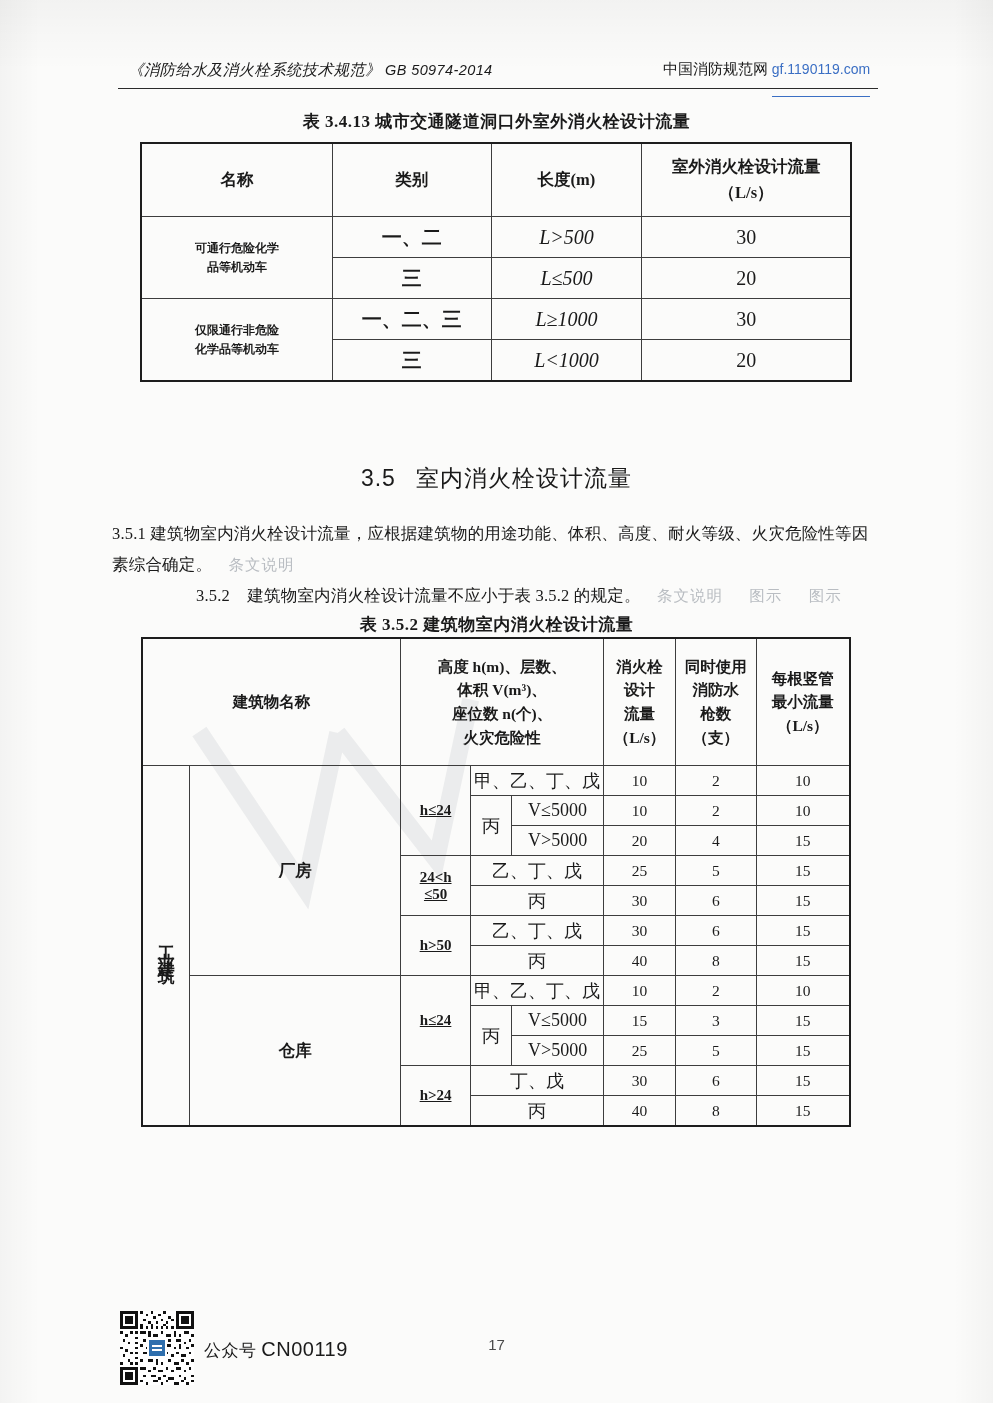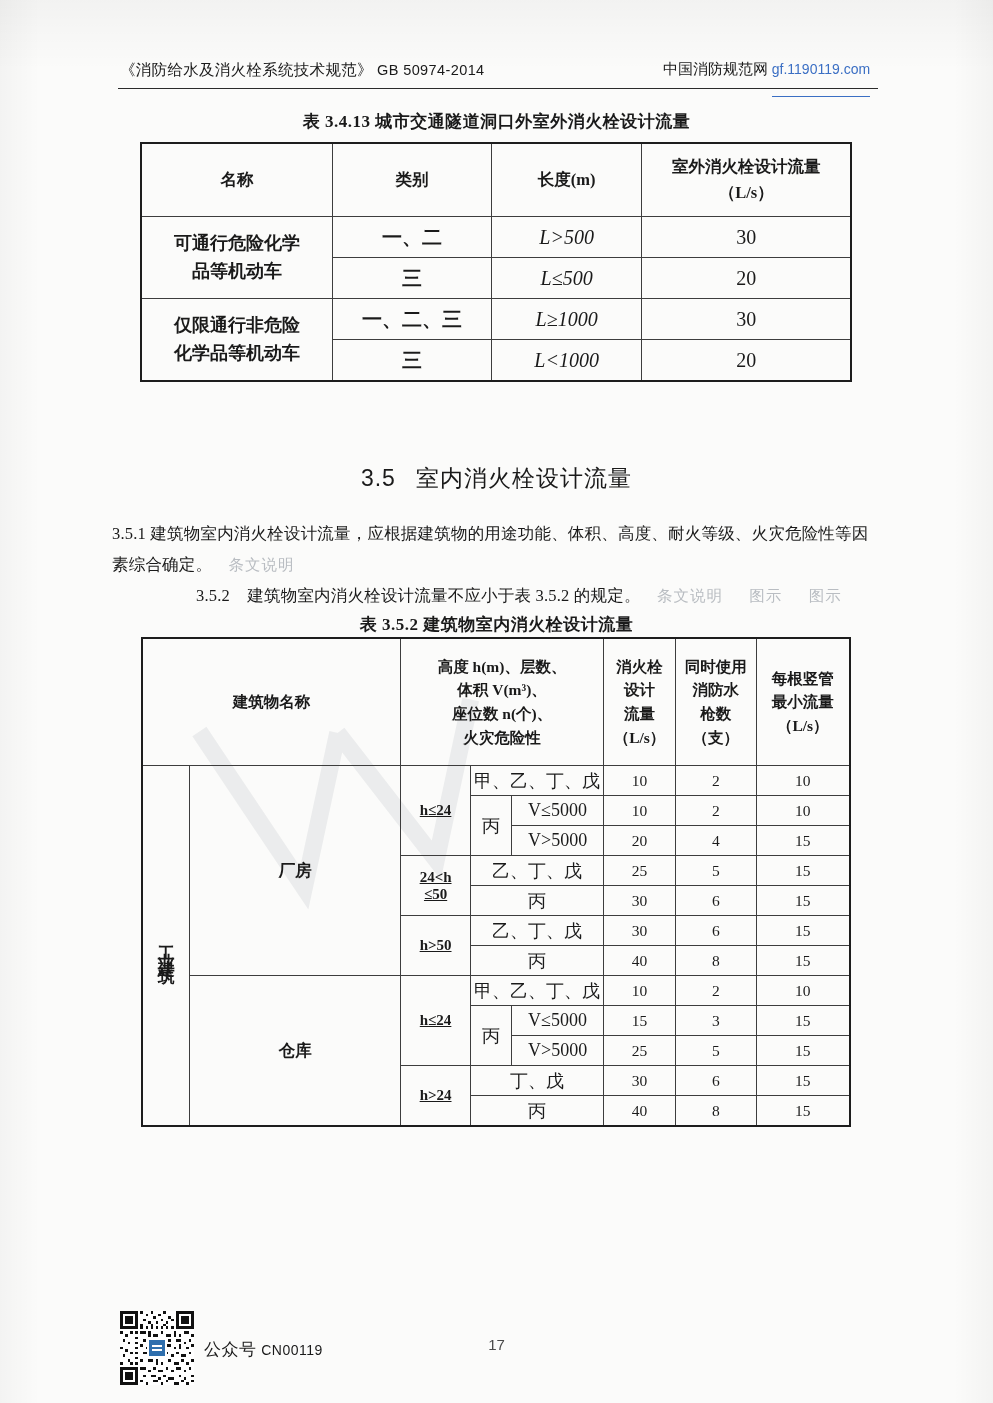--- a/index.html
+++ b/index.html
@@ -30,24 +30,25 @@
     width:460px; height:250px;
     opacity:0.55;
     pointer-events:none;
   }
 
   
   .run-head {
     position:absolute; left:0; top:60px; width:993px; height:34px;
   }
   .run-head .left {
-    position:absolute; left:120px; top:0;
+    position:absolute; left:128px; top:0;
     font-size:15.5px; letter-spacing:0.3px;
     font-family:"Liberation Serif", serif;
     white-space:nowrap;
+    font-style:italic;
   }
   .run-head .left .code {
     font-family:"Liberation Sans", sans-serif;
     font-size:14.5px;
     letter-spacing:0.4px;
   }
   .run-head .right {
     position:absolute; left:663px; top:0;
     font-size:15px; white-space:nowrap;
   }
@@ -86,21 +87,21 @@
   }
   table.doc.thick { border:2.5px solid #1d1d1d; }
   table.doc.thick > tbody > tr > td { border:1px solid #3d3d3d; }
   .cjk { font-family:"Liberation Serif", serif; font-weight:bold; }
   .ital { font-style:italic; font-family:"Liberation Serif", serif;margin-left:34px; }
 
   
   #t3413 { left:140px; top:142px; width:712px; }
   #t3413 td { height:40px; font-size:20px; }
   #t3413 .name-cell {
-    font-weight:bold; font-size:18px; line-height:1.55;
+    font-weight:bold; font-size:12px; line-height:1.55;
     padding:4px 18px;
   }
   #t3413 .head-cell { font-weight:bold; font-size:16.5px; line-height:1.6; }
 
   
   .sec-head {
     position:absolute; left:0; top:463px; width:993px;
     text-align:center;
     font-size:23px;
     letter-spacing:1px;
@@ -141,21 +142,21 @@
   #t352 .cat { font-weight:normal; font-size:18px; white-space:nowrap; }
   #t352 .cond { font-weight:bold; font-size:15px; white-space:nowrap;text-decoration:underline; }
   #t352 .num { font-family:"Liberation Serif", serif; font-size:15.5px; }
 
   
   .qr { position:absolute; left:120px; top:1311px; width:74px; height:74px; }
   .qr-label {
     position:absolute; left:204px; top:1338px;
     font-size:17px; letter-spacing:0.5px; white-space:nowrap;
   }
-  .qr-label .code2 { font-family:"Liberation Sans", sans-serif; font-size:14px; }
+  .qr-label .code2 { font-family:"Liberation Sans", sans-serif; font-size:20px; }
   .page-num {
     position:absolute; left:0; top:1336px; width:993px;
     text-align:center;
     font-family:"Liberation Sans", sans-serif;
     font-size:15px;
     color:#4a4a4a;
   }
 </style>
 </head>
 <body>

